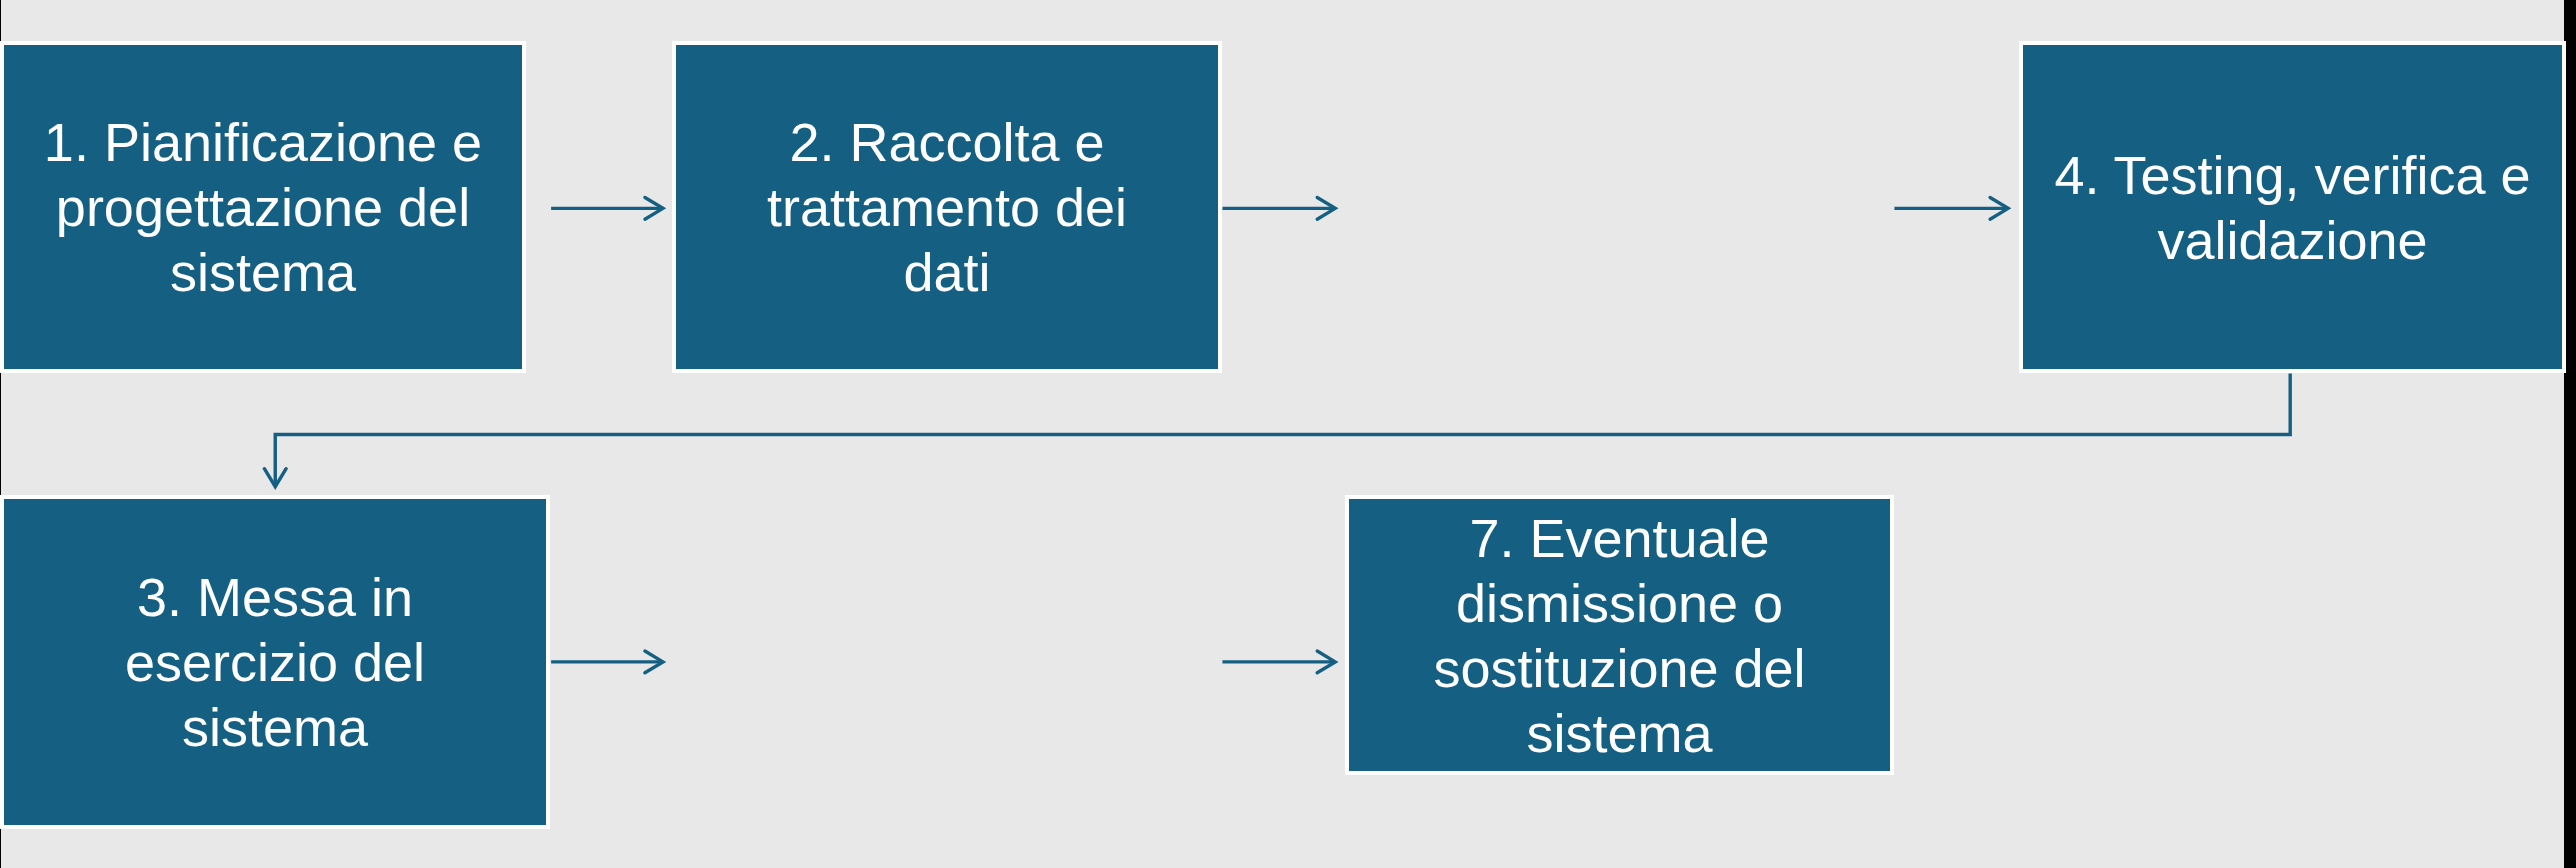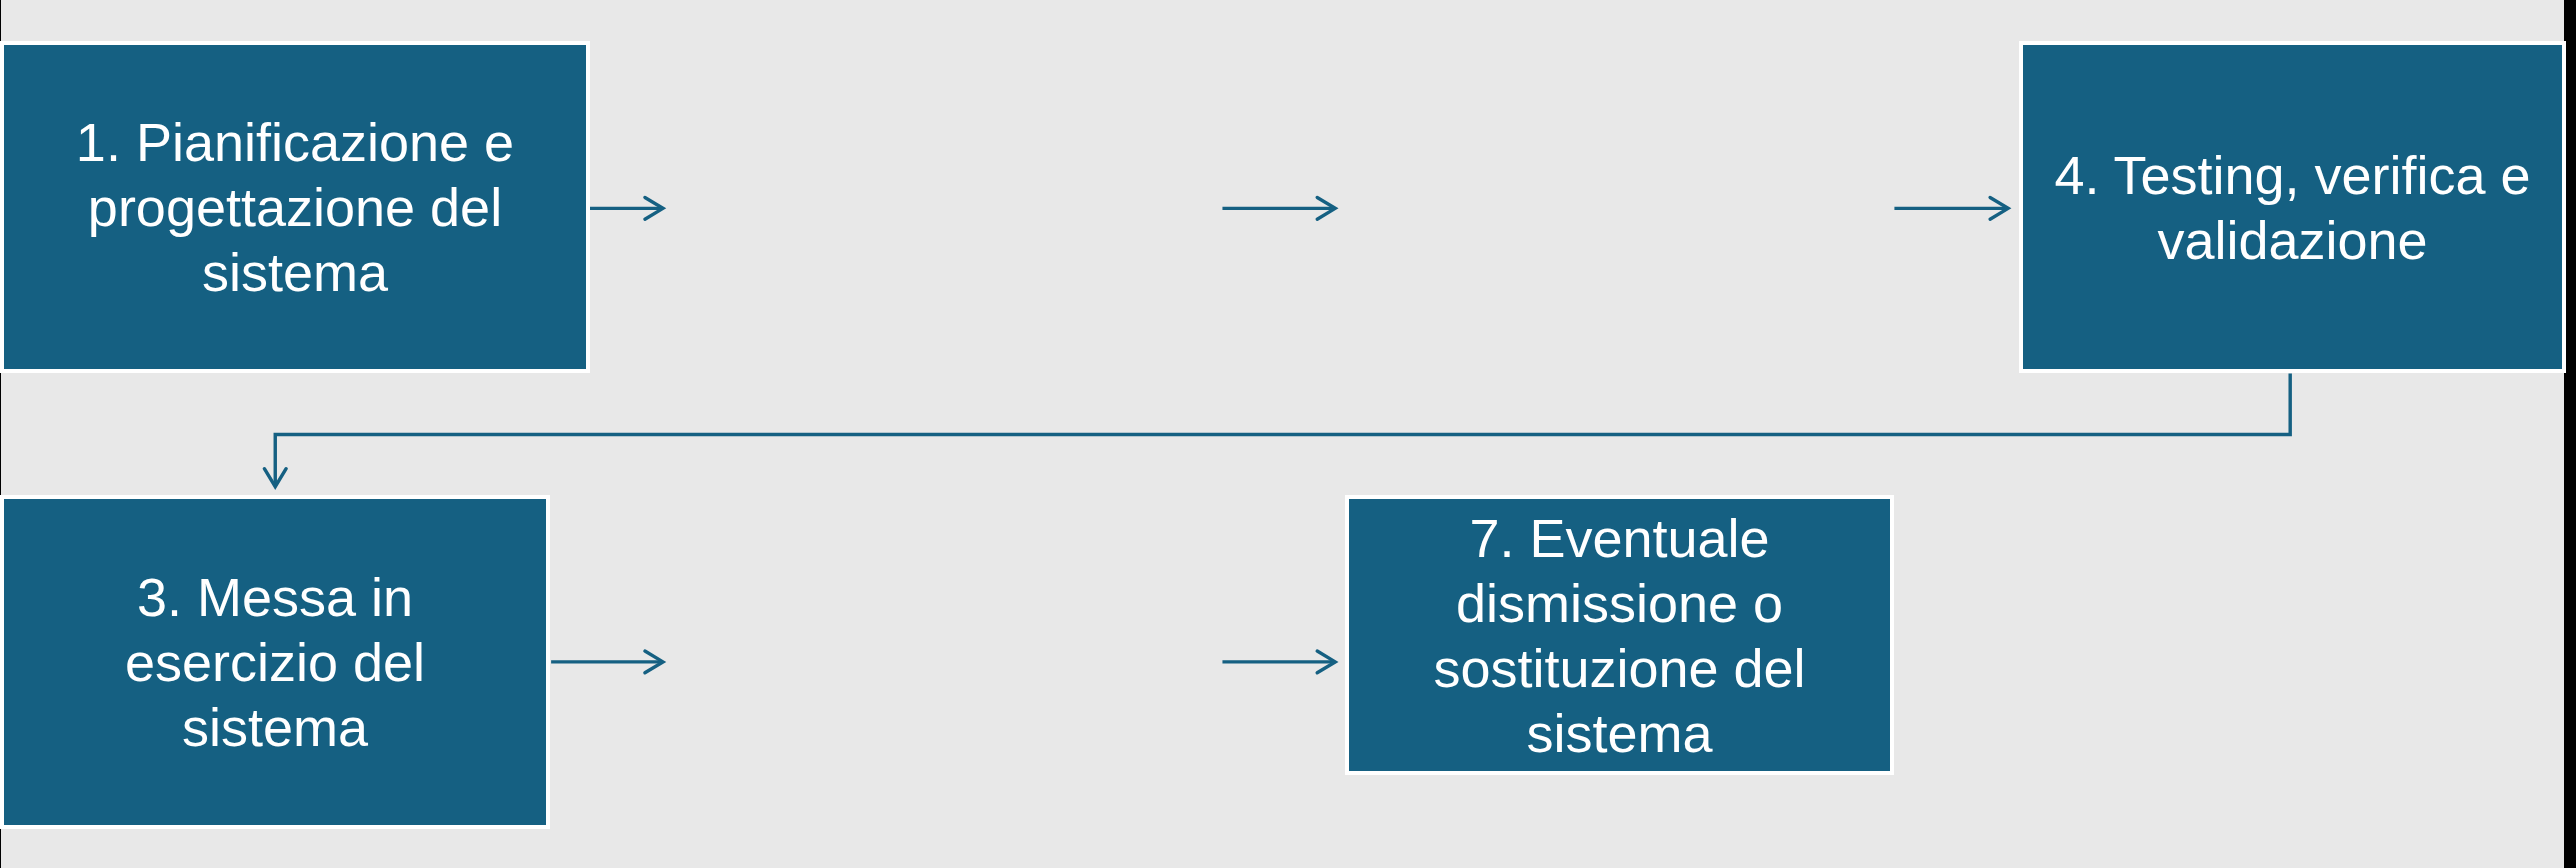--- a/index.html
+++ b/index.html
@@ -44,21 +44,21 @@
   }
   .box-label {
     white-space: pre-line;
     text-align: center;
     color: #ffffff;
     font-size: 54px;
     line-height: 65px;
     letter-spacing: 0px;
     padding-top: 1.2px;
   }
-  .box-1 { left: 0px;    top: 41px;  width: 590px; height: 332px; }
+  .box-1 { left: 0px;    top: 41px;  width: 526px; height: 332px; }
   .box-2 { left: 672px; top: 41px;  width: 550px; height: 332px; }
   .box-3 { left: 1345px; top: 41px;  width: 549px; height: 332px; }
   .box-4 { left: 2019px; top: 41px;  width: 547px; height: 332px; }
   .box-5 { left: 0px;    top: 495px; width: 550px; height: 334px; }
   .box-6 { left: 672px; top: 495px; width: 550px; height: 334px; }
   .box-7 { left: 1345px; top: 495px; width: 549px; height: 280px; align-items: center; }
 </style>
 </head>
 <body>
 
@@ -92,20 +92,25 @@
       <path d="M1967.5,1065 L2148,1065" stroke-linecap="butt"></path>
       <path d="M2120,1047.5 L2149,1065 L2120,1082.5" stroke-linecap="round" stroke-linejoin="miter"></path>
     </g>
   </svg>
 
   <div class="box box-1">
     <div class="box-label">1. Pianificazione e
 progettazione del
 sistema</div>
   </div>
+  <div class="box box-2">
+    <div class="box-label">2. Raccolta e
+trattamento dei
+dati</div>
+  </div>
   <div class="box box-4">
     <div class="box-label">4. Testing, verifica e
 validazione</div>
   </div>
   <div class="box box-5">
     <div class="box-label">3. Messa in
 esercizio del
 sistema</div>
   </div>
   <div class="box box-7">

